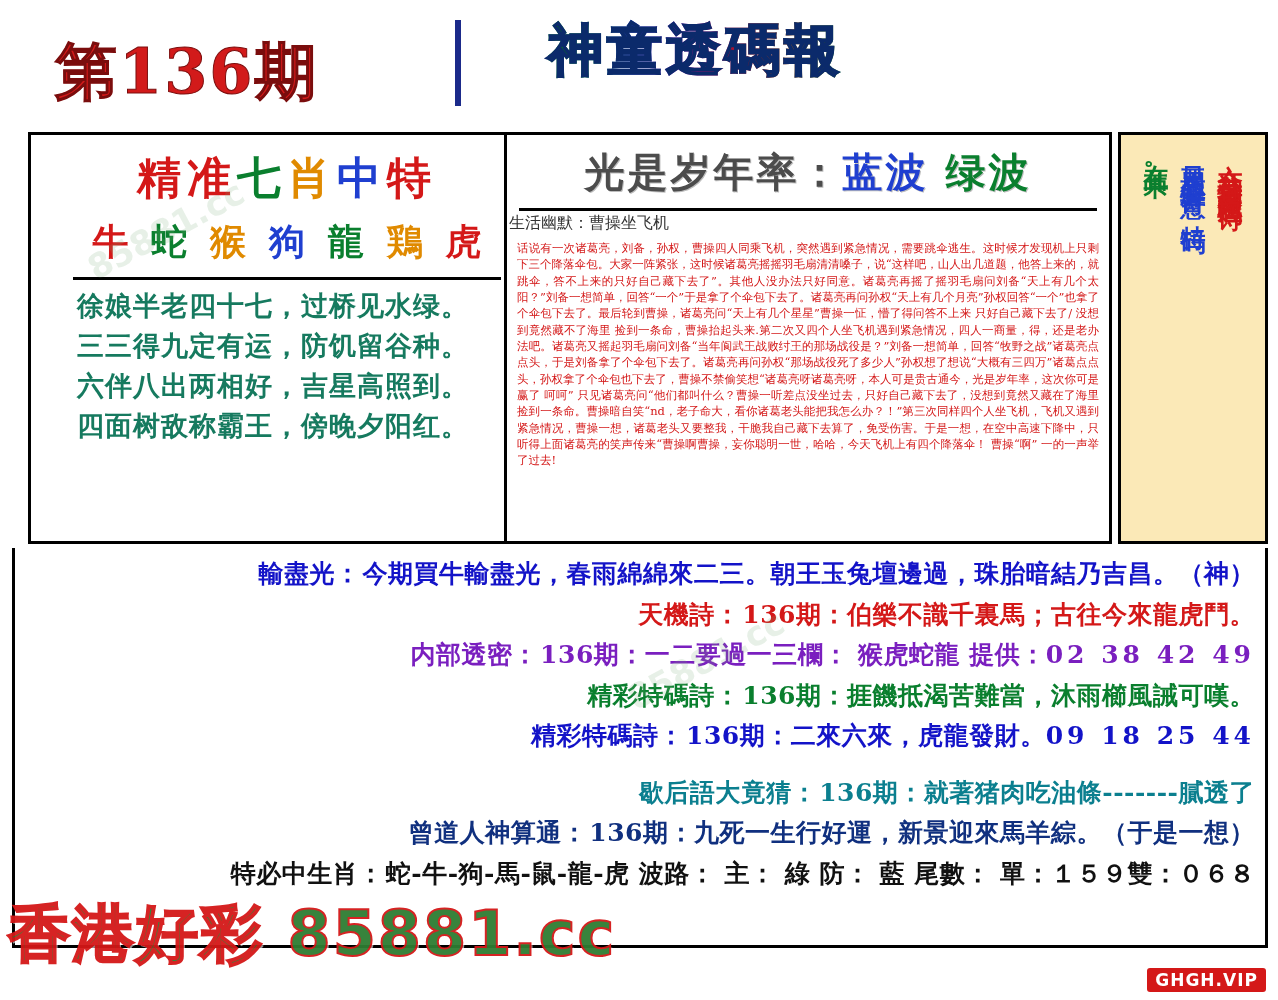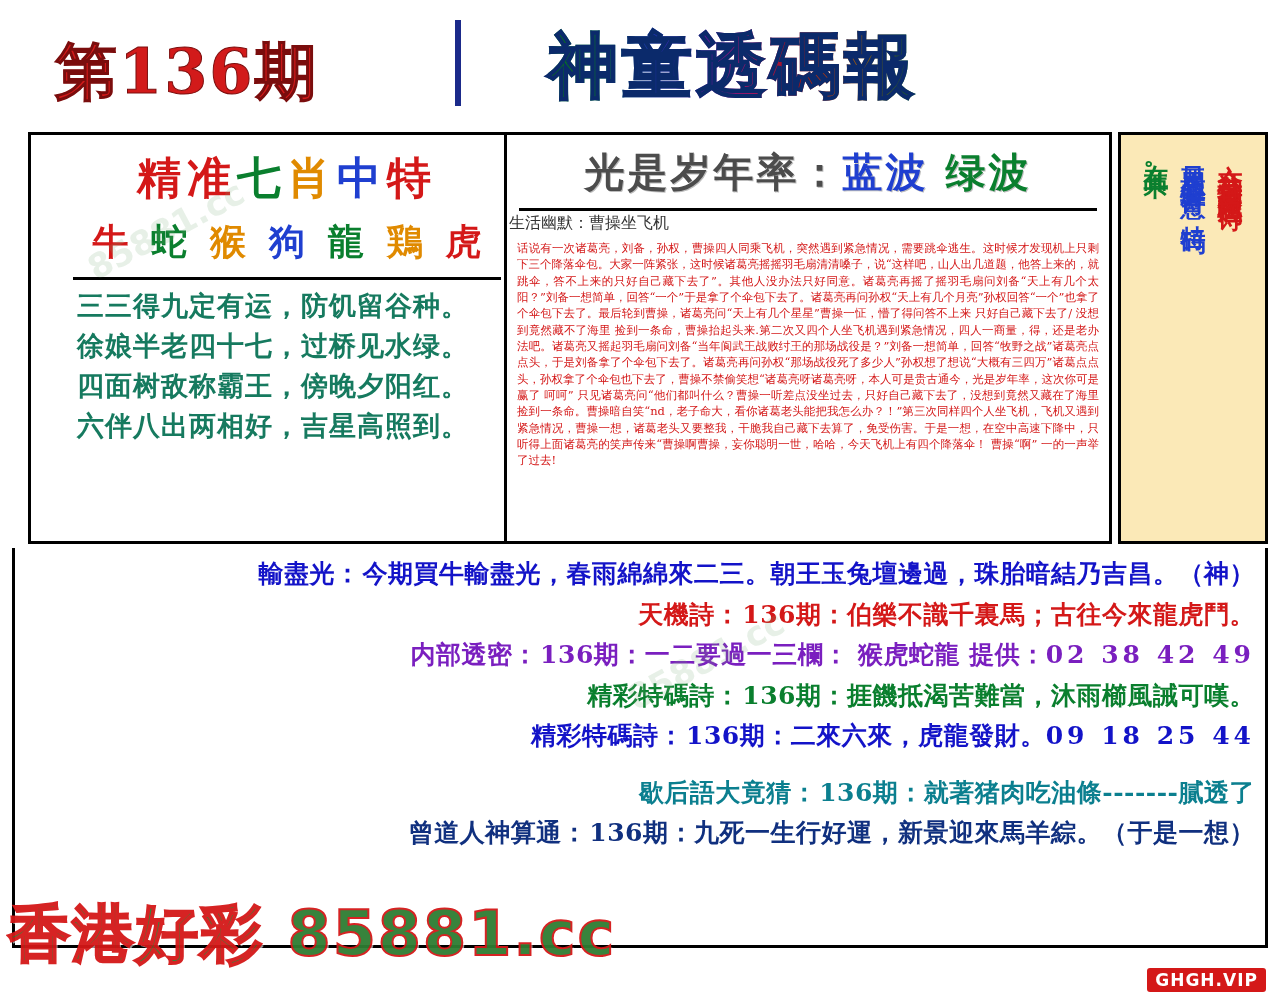--- a/index.html
+++ b/index.html
@@ -20,22 +20,22 @@
     font-family:"DejaVu Serif","Liberation Serif",serif;
     color:#d21a1a;
     -webkit-text-stroke:1px #7a0d0d;
     letter-spacing:2px;
   }
   .divider-bar{
     position:absolute;left:455px;top:20px;width:6px;height:86px;
     background:#1b2a8a;
   }
   .title-main{
-    position:absolute;left:548px;top:20px;
-    font-size:70px;font-weight:bold;
+    position:absolute;left:548px;top:14px;
+    font-size:55px;font-weight:bold;
     font-family:"DejaVu Serif","Liberation Serif",serif;
     letter-spacing:4px;
     background:linear-gradient(90deg,#0a7f2e 0%,#0d8f38 12%,#1f3fd0 28%,#6a1fbf 42%,#c21d7a 55%,#d41818 68%,#e06a12 80%,#0a7f2e 100%);
     -webkit-background-clip:text;background-clip:text;color:transparent;
     -webkit-text-stroke:2px #0b2a6b;
     text-shadow:0 0 1px rgba(0,0,0,.2);
   }
 
   
   .panels{position:absolute;left:12px;top:132px;width:1256px;height:412px;}
@@ -177,24 +177,24 @@
         <span style="color:#d41818">牛</span>
         <span style="color:#0a7f2e">蛇</span>
         <span style="color:#e08a00">猴</span>
         <span style="color:#1f3fd0">狗</span>
         <span style="color:#0a7f2e">龍</span>
         <span style="color:#e08a00">鶏</span>
         <span style="color:#d41818">虎</span>
       </div>
       <div class="pl-rule"></div>
       <div class="pl-verses">
+        <div class="pl-verse">徐娘半老四十七，过桥见水绿。</div>
         <div class="pl-verse">三三得九定有运，防饥留谷种。</div>
-        <div class="pl-verse">徐娘半老四十七，过桥见水绿。</div>
+        <div class="pl-verse">六伴八出两相好，吉星高照到。</div>
         <div class="pl-verse">四面树敌称霸王，傍晚夕阳红。</div>
-        <div class="pl-verse">六伴八出两相好，吉星高照到。</div>
       </div>
     </div>
 
     <div class="panel panel-mid">
       <div class="pm-title">
         <span>光是岁年率：</span><span class="b1">蓝波</span>&nbsp;<span class="b2">绿波</span>
       </div>
       <div class="pm-rule"></div>
       <div class="pm-sub">生活幽默：曹操坐飞机</div>
       <div class="pm-body">话说有一次诸葛亮，刘备，孙权，曹操四人同乘飞机，突然遇到紧急情况，需要跳伞逃生。这时候才发现机上只剩下三个降落伞包。大家一阵紧张，这时候诸葛亮摇摇羽毛扇清清嗓子，说“这样吧，山人出几道题，他答上来的，就跳伞，答不上来的只好自己藏下去了”。其他人没办法只好同意。诸葛亮再摇了摇羽毛扇问刘备“天上有几个太阳？”刘备一想简单，回答“一个”于是拿了个伞包下去了。诸葛亮再问孙权“天上有几个月亮”孙权回答“一个”也拿了个伞包下去了。最后轮到曹操，诸葛亮问“天上有几个星星”曹操一怔，懵了得问答不上来 只好自己藏下去了/ 没想到竟然藏不了海里 捡到一条命，曹操抬起头来.第二次又四个人坐飞机遇到紧急情况，四人一商量，得，还是老办法吧。诸葛亮又摇起羽毛扇问刘备“当年阆武王战败纣王的那场战役是？”刘备一想简单，回答“牧野之战”诸葛亮点点头，于是刘备拿了个伞包下去了。诸葛亮再问孙权“那场战役死了多少人”孙权想了想说“大概有三四万”诸葛点点头，孙权拿了个伞包也下去了，曹操不禁偷笑想“诸葛亮呀诸葛亮呀，本人可是贵古通今，光是岁年率，这次你可是赢了 呵呵” 只见诸葛亮问“他们都叫什么？曹操一听差点没坐过去，只好自己藏下去了，没想到竟然又藏在了海里 捡到一条命。曹操暗自笑“nd，老子命大，看你诸葛老头能把我怎么办？！”第三次同样四个人坐飞机，飞机又遇到紧急情况，曹操一想，诸葛老头又要整我，干脆我自己藏下去算了，免受伤害。于是一想，在空中高速下降中，只听得上面诸葛亮的笑声传来“曹操啊曹操，妄你聪明一世，哈哈，今天飞机上有四个降落伞！ 曹操“啊” 一的一声举了过去!</div>
@@ -232,20 +232,23 @@
     </div>
 
     <div class="line c-teal">
       <span class="lead">歇后語大竟猜：</span><span>136期：</span><span>就著猪肉吃油條-------膩透了</span>
     </div>
 
     <div class="line c-navy">
       <span class="lead">曾道人神算通：</span><span>136期：</span><span>九死一生行好運，新景迎來馬羊綜。（于是一想）</span>
     </div>
 
+    <div class="line c-black">
+      <span class="lead">特必中生肖：</span><span>蛇-牛-狗-馬-鼠-龍-虎 波路： 主： 綠 防： 藍    尾數： 單：１５９雙：０６８</span>
+    </div>
   </div>
 
   <div class="wm-diag">
     <div style="left:80px;top:210px;">85881.cc</div>
     <div style="left:620px;top:640px;">85881.cc</div>
   </div>
 
   <div class="wm-main">香港好彩 85881.cc</div>
   <div class="wm-badge">GHGH.VIP</div>
 

